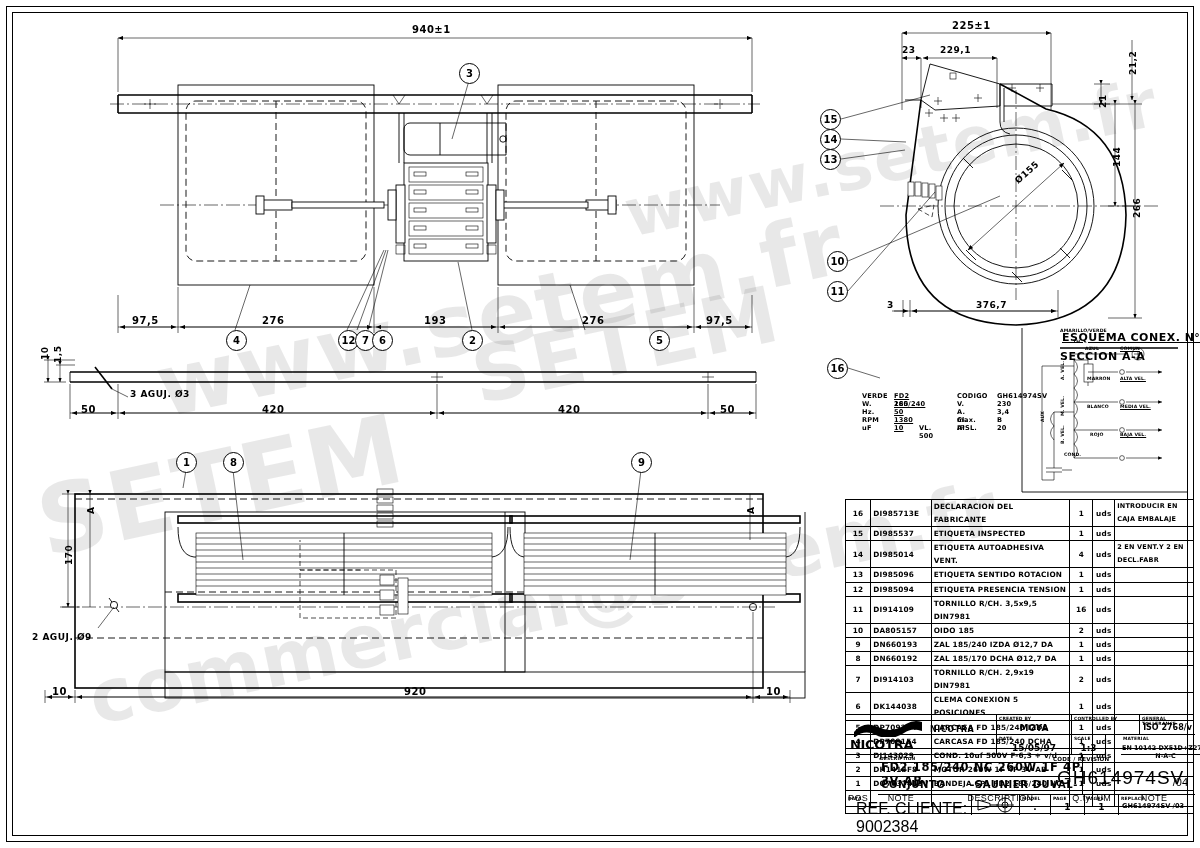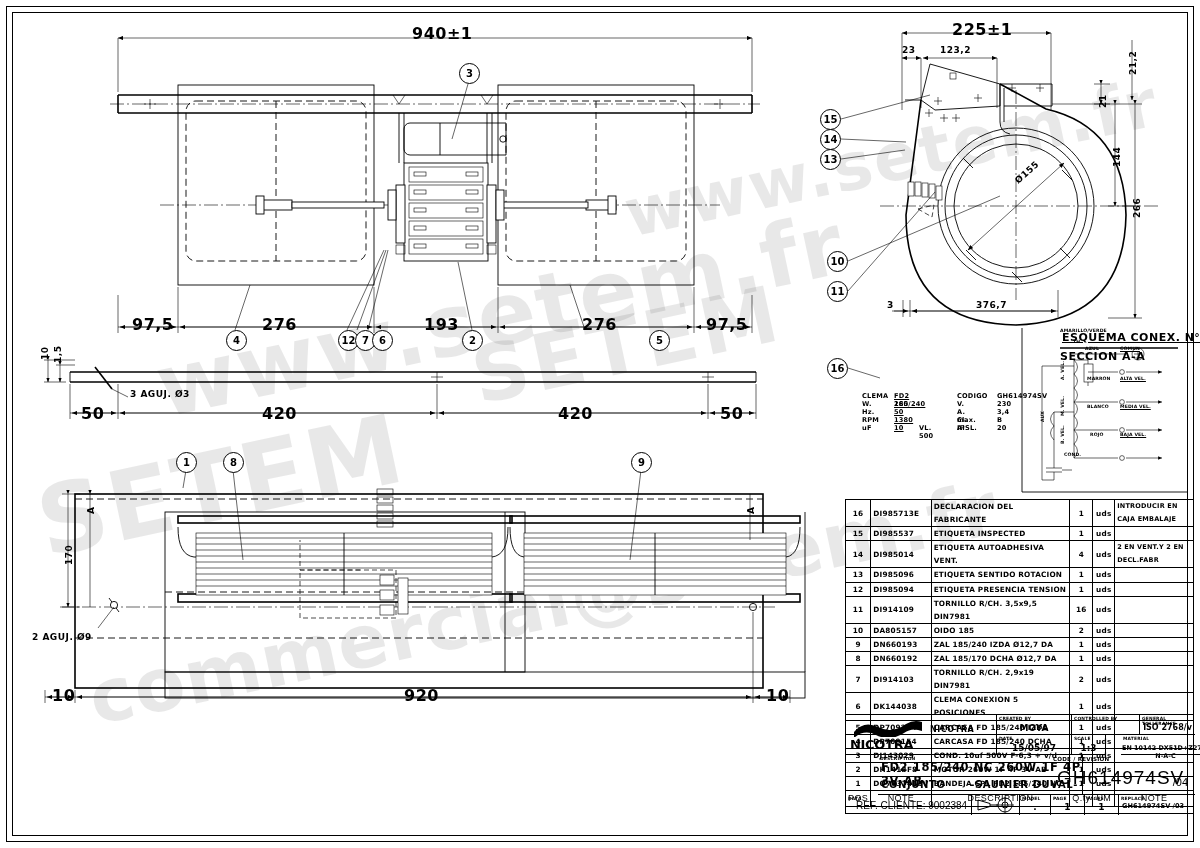--- a/index.html
+++ b/index.html
@@ -32,21 +32,21 @@
   .ln-th{ stroke:#000; fill:none; stroke-width:1.6; }
   .ln-thin{ stroke:#000; fill:none; stroke-width:.6; }
   .dash{ stroke:#000; fill:none; stroke-width:.9; stroke-dasharray:7 4; }
   .dashf{ stroke:#000; fill:none; stroke-width:.7; stroke-dasharray:5 3; }
   .cl{ stroke:#000; fill:none; stroke-width:.6; stroke-dasharray:14 3 2 3; }
   .dimln{ stroke:#000; fill:none; stroke-width:.6; }
   .fillw{ fill:#fff; stroke:#000; stroke-width:.9; }
 
   
   .t{ position:absolute; font-family:"DejaVu Sans", sans-serif; font-weight:bold;
-      font-size:16px; white-space:nowrap; letter-spacing:.5px; }
+      font-size:10px; white-space:nowrap; letter-spacing:.5px; }
   .t9{ font-size:9px; }
   .t11{ font-size:11px; }
   .rot90{ transform:rotate(-90deg); transform-origin:left top; }
 
   
   .balloon{ position:absolute; width:21px; height:21px; border:1.1px solid #000;
      border-radius:50%; background:#fff; display:flex; align-items:center;
      justify-content:center; font-family:"DejaVu Sans",sans-serif;
      font-size:10px; font-weight:bold; }
 
@@ -546,21 +546,21 @@
   <div class="t t9 rot90" style="left:64px; top:565px;">170</div>
   <div class="t t9 rot90" style="left:86px; top:514px;">A</div>
   <div class="t t9 rot90" style="left:746px; top:514px;">A</div>
   <div class="t t9" style="left:32px; top:632px;">2 AGUJ. Ø9</div>
   <div class="t" style="left:52px; top:686px;">10</div>
   <div class="t" style="left:404px; top:686px;">920</div>
   <div class="t" style="left:766px; top:686px;">10</div>
 
   <div class="t" style="left:952px; top:20px;">225±1</div>
   <div class="t t9" style="left:902px; top:45px;">23</div>
-  <div class="t t9" style="left:940px; top:45px;">123,2</div>
+  <div class="t t9" style="left:940px; top:45px;">229,1</div>
   <div class="t t9 rot90" style="left:1128px; top:75px;">21,2</div>
   <div class="t t9 rot90" style="left:1098px; top:108px;">21</div>
   <div class="t t9 rot90" style="left:1112px; top:167px;">144</div>
   <div class="t t9 rot90" style="left:1132px; top:218px;">266</div>
   <div class="t t9" style="left:1013px; top:178px; transform:rotate(-42deg); transform-origin:left top;">Ø155</div>
   <div class="t t9" style="left:887px; top:300px;">3</div>
   <div class="t t9" style="left:976px; top:300px;">376,7</div>
 
   <div class="balloon" style="left:459px; top:63px;">3</div>
   <div class="balloon" style="left:226px; top:330px;">4</div>
@@ -576,21 +576,21 @@
 
   <div class="balloon" style="left:820px; top:109px;">15</div>
   <div class="balloon" style="left:820px; top:129px;">14</div>
   <div class="balloon" style="left:820px; top:149px;">13</div>
   <div class="balloon" style="left:827px; top:251px;">10</div>
   <div class="balloon" style="left:827px; top:281px;">11</div>
   <div class="balloon" style="left:827px; top:358px;">16</div>
 
   <div id="motorspec">
     <div class="row">
-        <span class="k1">CLEMA</span>
+        <span class="k1">VERDE</span>
         <span class="v1">FD2 185/240</span>
         <span class="k2">CODIGO</span>
         <span class="v2">GH614974SV</span>
       </div>
     <div class="row">
         <span class="k1">W.</span>
         <span class="v1">260</span>
         <span class="k2">V.</span>
         <span class="v2">230</span>
       </div>
@@ -823,21 +823,21 @@
     </div>
 
     <div class="tb-cell" style="left:205px; top:40px; width:144px; height:40px; border-right:none;">
       <span class="lab" style="font-size:5.6px;">CODE / REVISION</span>
       <span style="position:absolute; left:6px; top:12px; font-family:'Liberation Sans',sans-serif; font-size:19px; letter-spacing:1px;">GH614974SV</span>
       <span style="position:absolute; right:7px; top:21px; font-family:'Liberation Sans',sans-serif; font-size:11px;">/04</span>
     </div>
 
     <div class="tb-cell" style="left:0; top:80px; width:126px; height:20px; border-bottom:none;">
       <span class="lab">DATA</span>
-      <span style="position:absolute; left:10px; top:5px; font-family:'Liberation Sans',sans-serif; font-size:10px;">REF. CLIENTE: 9002384</span>
+      <span style="position:absolute; left:10px; top:5px; font-family:'Liberation Sans',sans-serif; font-size:16px;">REF. CLIENTE: 9002384</span>
     </div>
     <div class="tb-cell" style="left:126px; top:80px; width:48px; height:20px; border-bottom:none;">
       <svg viewBox="0 0 48 20" style="position:absolute; left:0; top:0; width:48px; height:20px;">
         <path d="M6 5 L18 8.5 L18 11.5 L6 15 Z" fill="none" stroke="#000" stroke-width="1"></path>
         <line x1="18" y1="10" x2="26" y2="10" stroke="#000" stroke-width="1"></line>
         <circle cx="33" cy="10" r="7" fill="none" stroke="#000" stroke-width="1"></circle>
         <circle cx="33" cy="10" r="3" fill="none" stroke="#000" stroke-width="1"></circle>
         <line x1="24" y1="10" x2="42" y2="10" stroke="#000" stroke-width=".8"></line>
         <line x1="33" y1="2" x2="33" y2="18" stroke="#000" stroke-width=".8"></line>
       </svg>

